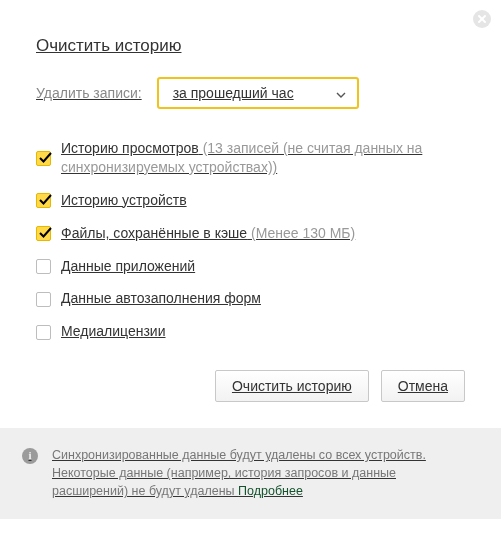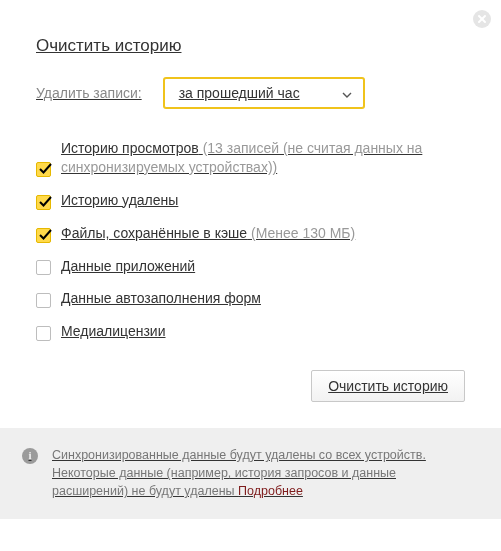--- a/index.html
+++ b/index.html
@@ -39,21 +39,21 @@
   .close-btn svg { display:block; }
   h1.title {
     font-size: 17px;
     font-weight: 400;
     color: #333;
     margin: 0 0 22px 0;
   }
   .row-period {
     display: flex;
     align-items: center;
-    gap: 22px;
+    gap: 16px;
     margin-bottom: 24px;
   }
   .period-label {
     color: #888;
     font-size: 14px;
   }
   .select-wrap {
     position: relative;
     display: inline-block;
   }
@@ -78,21 +78,21 @@
     transform: translateY(-50%);
     pointer-events: none;
   }
   .options {
     list-style: none;
     padding: 0;
     margin: 0 0 22px 0;
   }
   .options li {
     display: flex;
-    align-items: flex-end;
+    align-items: center;
     gap: 10px;
     padding: 7px 0;
   }
   .chk {
     flex: none;
     width: 15px;
     height: 15px;
     border: 1px solid #bdbdbd;
     border-radius: 2px;
     background: #fff;
@@ -163,21 +163,21 @@
     color: #efefef;
     font-weight: bold;
     font-family: Georgia, serif;
     font-size: 11px;
     display: flex;
     align-items: center;
     justify-content: center;
     margin-top: 2px;
   }
   .footer a {
-    color: #7f1d1d;
+    color: #14532d;
     text-decoration: none;
     margin-top: 8px;
   }
 </style>
 </head>
 <body>
 
 <div class="dialog">
 
   <div class="close-btn">
@@ -211,21 +211,21 @@
           </svg>
         </span>
         <span class="opt-label"><span>Историю просмотров</span> <span class="opt-hint">(13 записей (не считая данных на синхронизируемых устройствах))</span></span>
       </li>
       <li>
         <span class="chk checked">
           <svg width="14" height="14" viewBox="0 0 14 14">
             <path d="M2 7 L5.5 10.5 L13 2" fill="none" stroke="#000" stroke-width="2"></path>
           </svg>
         </span>
-        <span class="opt-label"><span>Историю удалены</span></span>
+        <span class="opt-label"><span>Историю устройств</span></span>
       </li>
       <li>
         <span class="chk checked">
           <svg width="14" height="14" viewBox="0 0 14 14">
             <path d="M2 7 L5.5 10.5 L13 2" fill="none" stroke="#000" stroke-width="2"></path>
           </svg>
         </span>
         <span class="opt-label"><span>Файлы, сохранённые в кэше</span> <span class="opt-hint">(Менее 130 МБ)</span></span>
       </li>
       <li>
@@ -237,20 +237,21 @@
         <span class="opt-label"><span>Данные автозаполнения форм</span></span>
       </li>
       <li>
         <span class="chk"></span>
         <span class="opt-label"><span>Медиалицензии</span></span>
       </li>
     </ul>
 
   <div class="buttons">
     <button class="btn">Очистить историю</button>
+    <button class="btn">Отмена</button>
   </div>
 
   <div class="footer">
     <div class="info-icon">i</div>
     <div>
       <span>Синхронизированные данные будут удалены со всех устройств. Некоторые данные (например, история запросов и данные расширений) не будут удалены </span><a href="#">Подробнее</a>
     </div>
   </div>
 
 </div>

